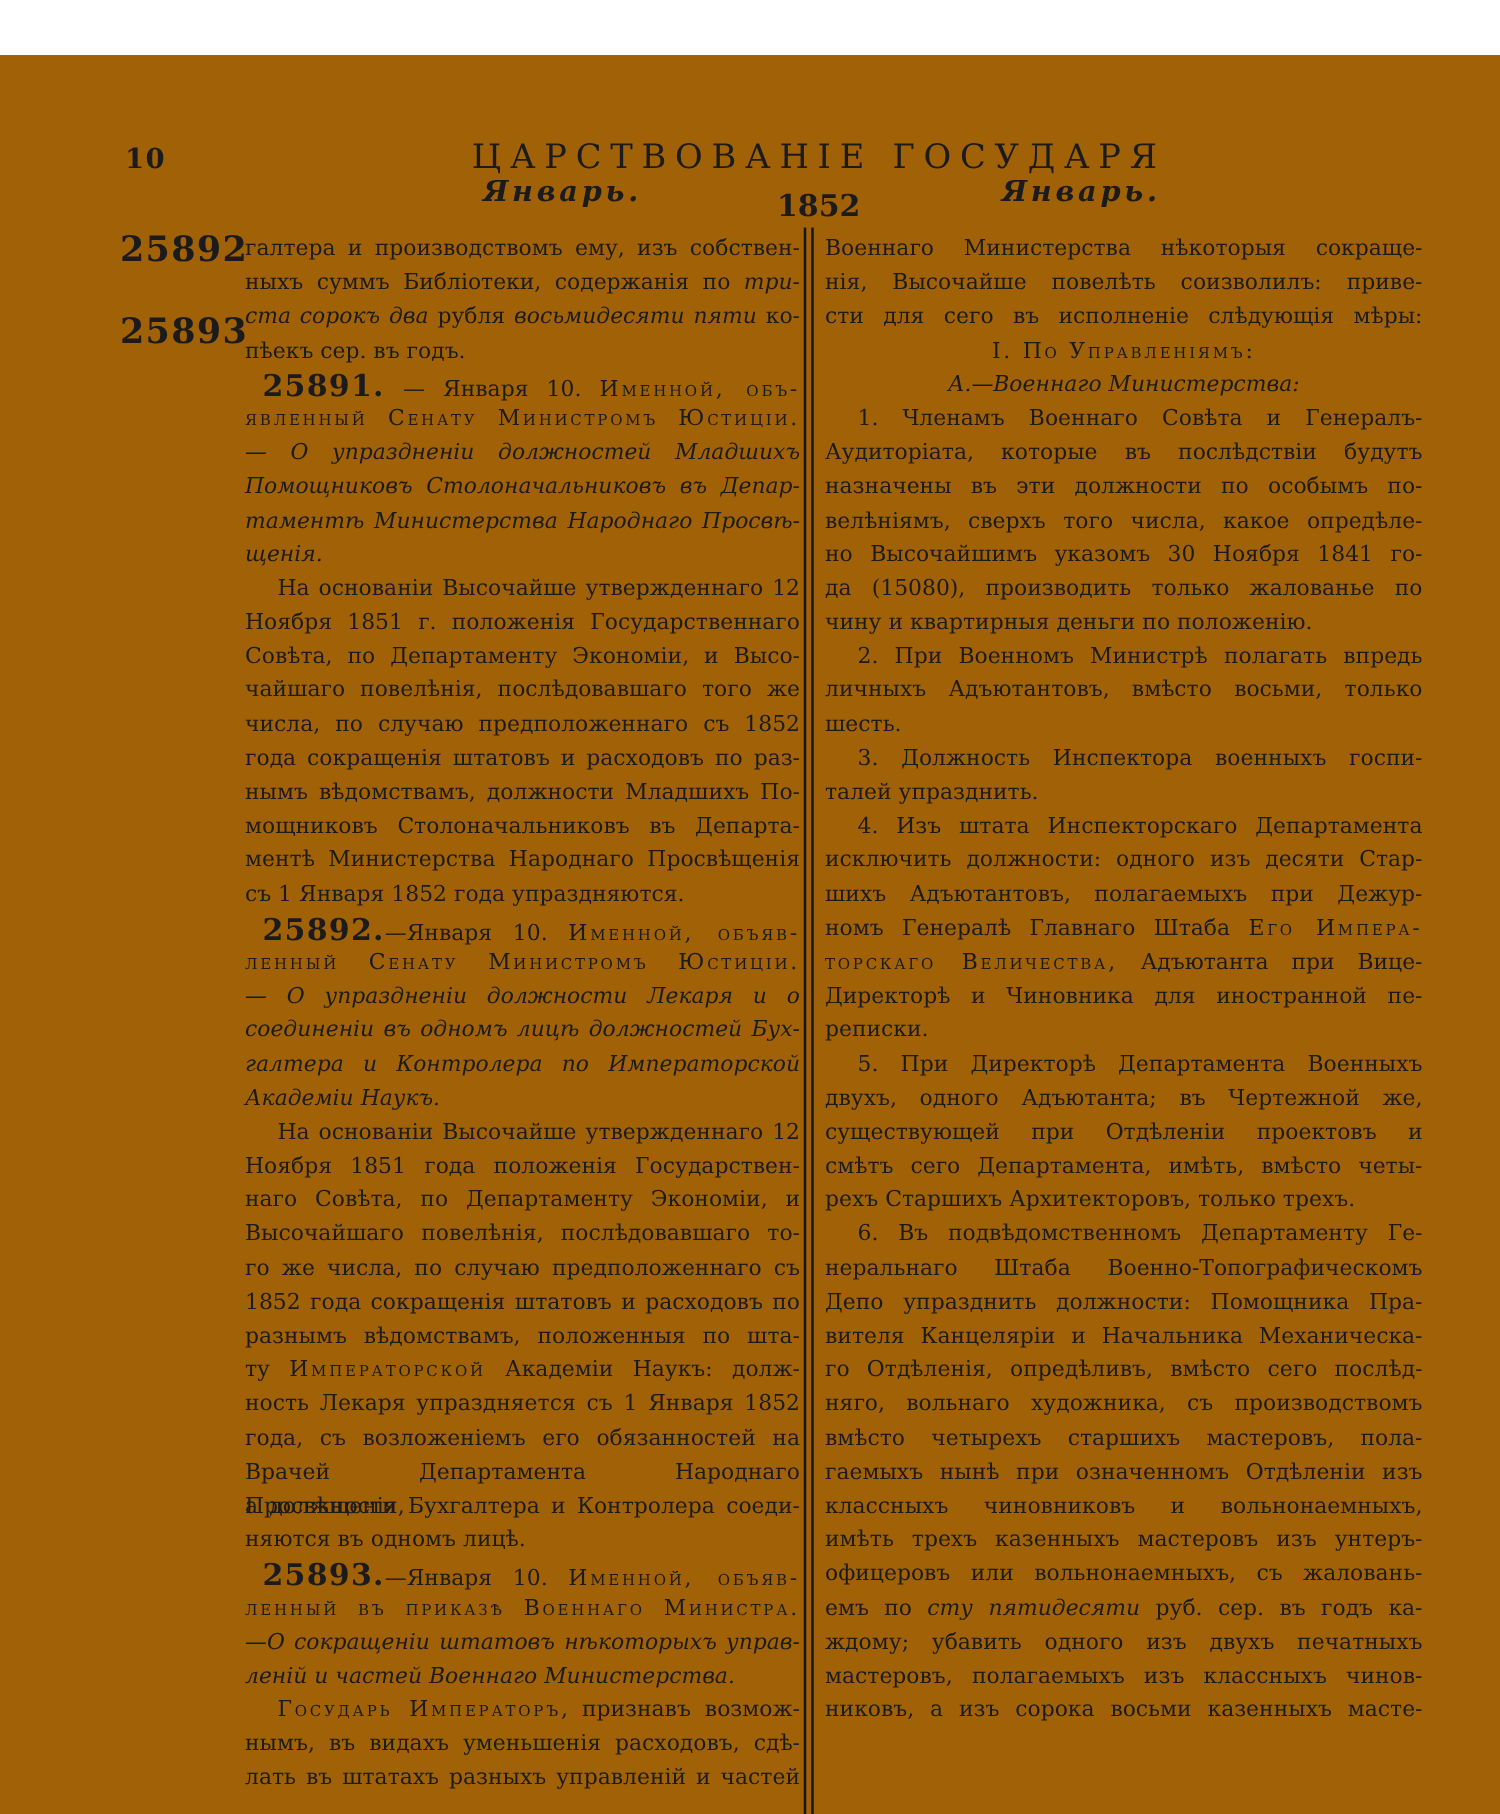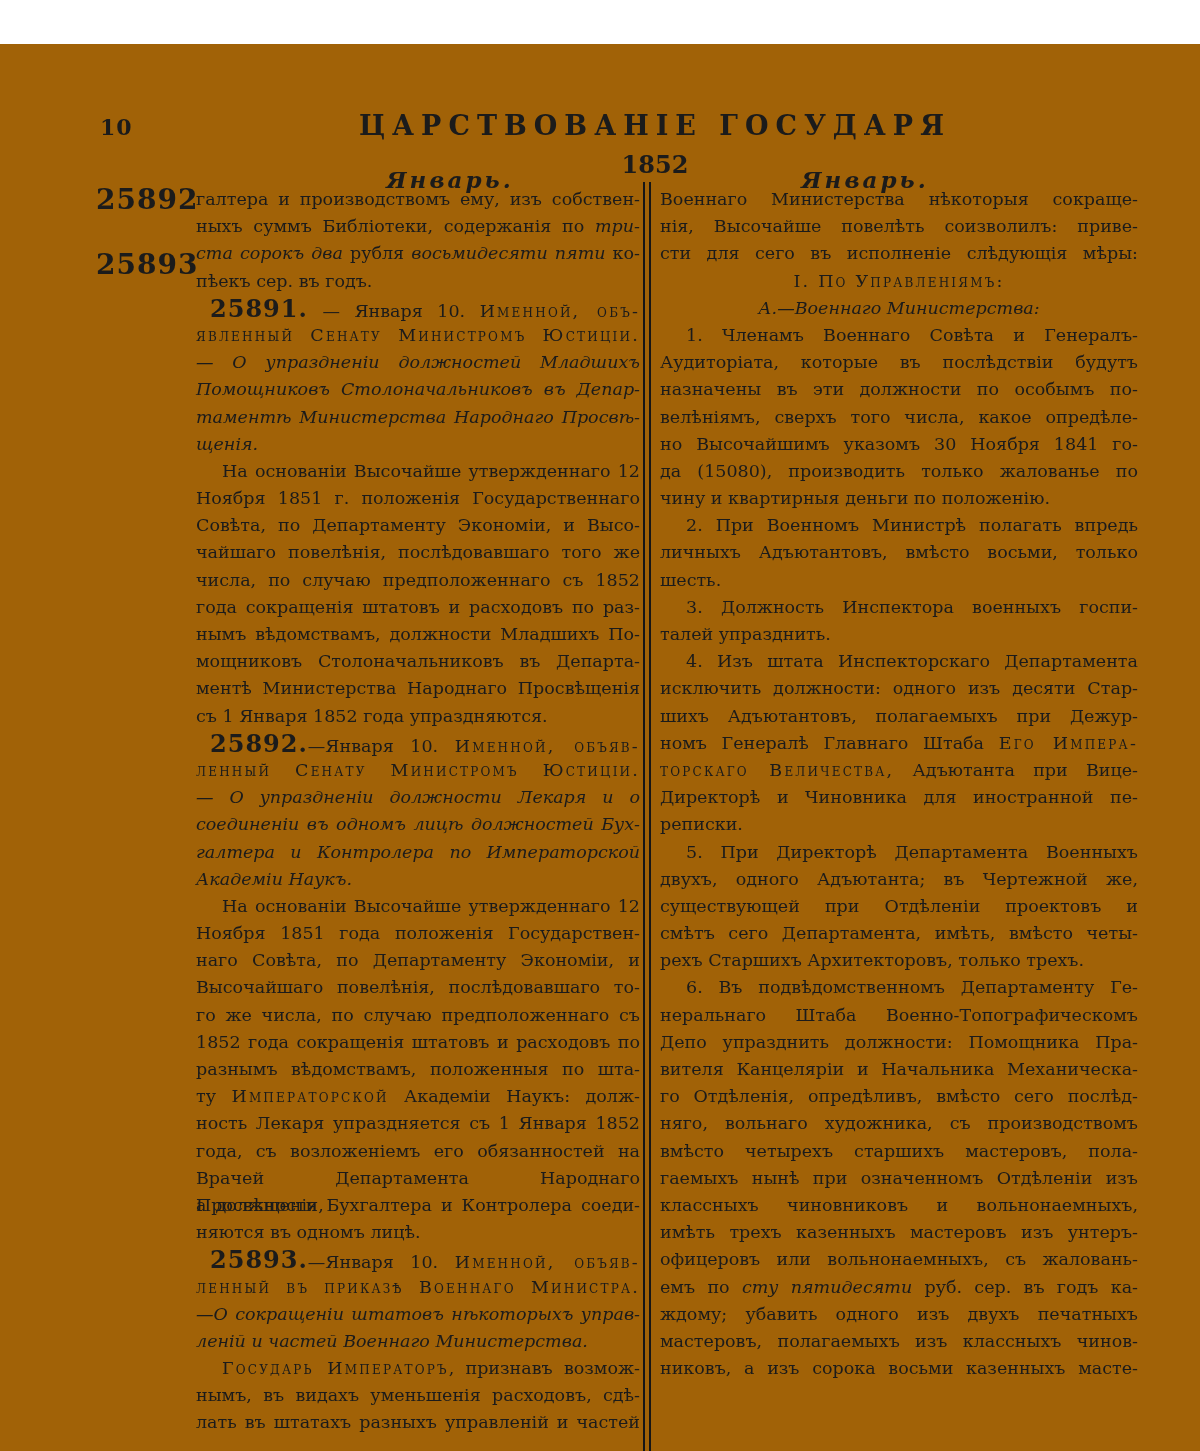--- a/index.html
+++ b/index.html
@@ -13,25 +13,25 @@
     margin-top:44px;
   }
   
   .page-number{
     position:absolute;left:100px;top:70px;
     font-size:22px;font-weight:bold;letter-spacing:1px;
   }
   .title{
     position:absolute;left:110px;top:66px;width:1090px;
     text-align:center;
-    font-size:27px;font-weight:bold;letter-spacing:7px;
+    font-size:27px;font-weight:normal;letter-spacing:7px;
     white-space:nowrap;
   }
   .month-left,.month-right{
-    position:absolute;top:122px;width:240px;
+    position:absolute;top:96px;width:240px;
     text-align:center;
     font-style:italic;font-weight:bold;
     font-size:23px;letter-spacing:3px;white-space:nowrap;
   }
   .month-left{left:330px;}
   .month-right{left:745px;}
   .year{
     position:absolute;left:590px;top:106px;width:130px;
     text-align:center;font-size:24px;font-weight:bold;
   }

